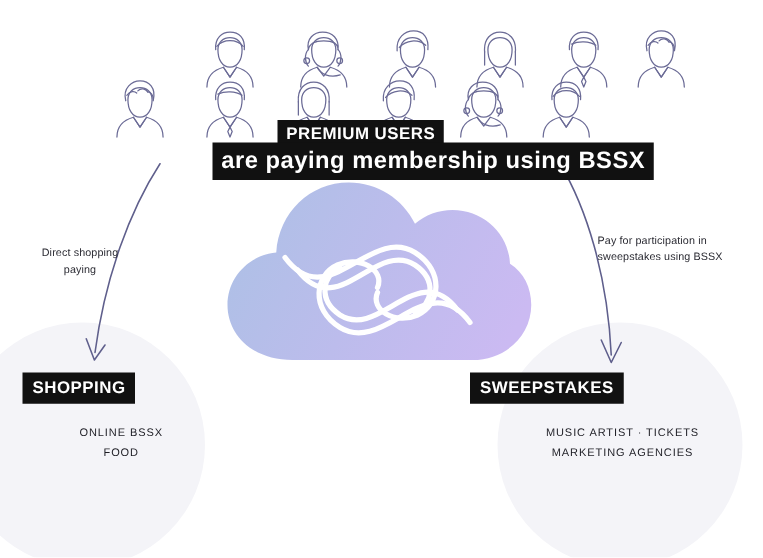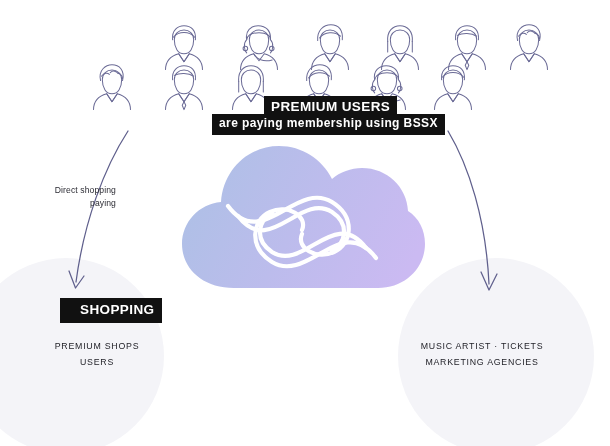--- a/index.html
+++ b/index.html
@@ -62,66 +62,65 @@
 
   
   .tag {
     position: absolute;
     background: #111111;
     color: #ffffff;
     font-weight: bold;
     letter-spacing: 0.4px;
     white-space: nowrap;
     line-height: 1.32;
-    margin-left: 42px;
   }
   #tag-premium-title {
     left: 222px; top: 96px;
     font-size: 13.5px;
     padding: 2px 7px 3px 7px;
   }
   #tag-premium-sub {
     left: 170px; top: 114px;
-    font-size: 12px;
+    font-size: 19px;
     padding: 2px 7px 3px 7px;
   }
   #tag-shopping {
     left: 18px; top: 298px;
     font-size: 13.5px;
-    padding: 3px 8px 4px 20px;
+    padding: 3px 8px 4px 8px;
   }
   #tag-sweepstakes {
     left: 376px; top: 298px;
     font-size: 13.5px;
     padding: 3px 8px 4px 8px;
   }
 
   
   .annotation {
     position: absolute;
     color: #2b2b33;
     font-size: 8.6px;
     line-height: 1.55;
     letter-spacing: 0.1px;
   }
-  #note-shopping    { left: 12px;  top: 184px; width: 104px; text-align: right; }
+  #note-shopping    { left: 12px;  top: 196px; width: 104px; text-align: center; }
   #note-sweepstakes { left: 478px; top: 186px; width: 128px; text-align: left; }
 
   
   .item-list {
     position: absolute;
     text-align: center;
     color: #1d1d24;
     font-size: 8.8px;
     letter-spacing: 0.75px;
     line-height: 1.85;
     font-weight: 500;
   }
   #list-shopping    { left: 6px;   top: 338px; width: 182px; }
-  #list-sweepstakes { left: 384px; top: 338px; width: 196px; }
+  #list-sweepstakes { left: 400px; top: 338px; width: 196px; }
   .item-list div { white-space: nowrap; }
 </style>
 </head>
 <body>
 
 <div id="stage">
 
   <div class="halo" id="halo-shopping"></div>
   <div class="halo" id="halo-sweepstakes"></div>
 
@@ -341,25 +340,30 @@
     </g>
   </svg>
 
   <div class="tag" id="tag-premium-title">PREMIUM USERS</div>
   <div class="tag" id="tag-premium-sub">are paying membership using BSSX</div>
 
   <div class="annotation" id="note-shopping">
     <div>Direct shopping</div>
     <div>paying</div>
   </div>
+  <div class="annotation" id="note-sweepstakes">
+    <div>Pay for participation in</div>
+    <div>sweepstakes using BSSX</div>
+  </div>
 
   <div class="tag" id="tag-shopping">SHOPPING</div>
+  <div class="tag" id="tag-sweepstakes">SWEEPSTAKES</div>
 
   <div class="item-list" id="list-shopping">
-      <div>PREMIUM SHOPS</div>
-      <div>USERS</div>
+      <div>ONLINE BSSX</div>
+      <div>FOOD</div>
     </div>
   <div class="item-list" id="list-sweepstakes">
       <div>MUSIC ARTIST  ·  TICKETS</div>
       <div>MARKETING AGENCIES</div>
     </div>
 
 </div>
 
 </body></html>

